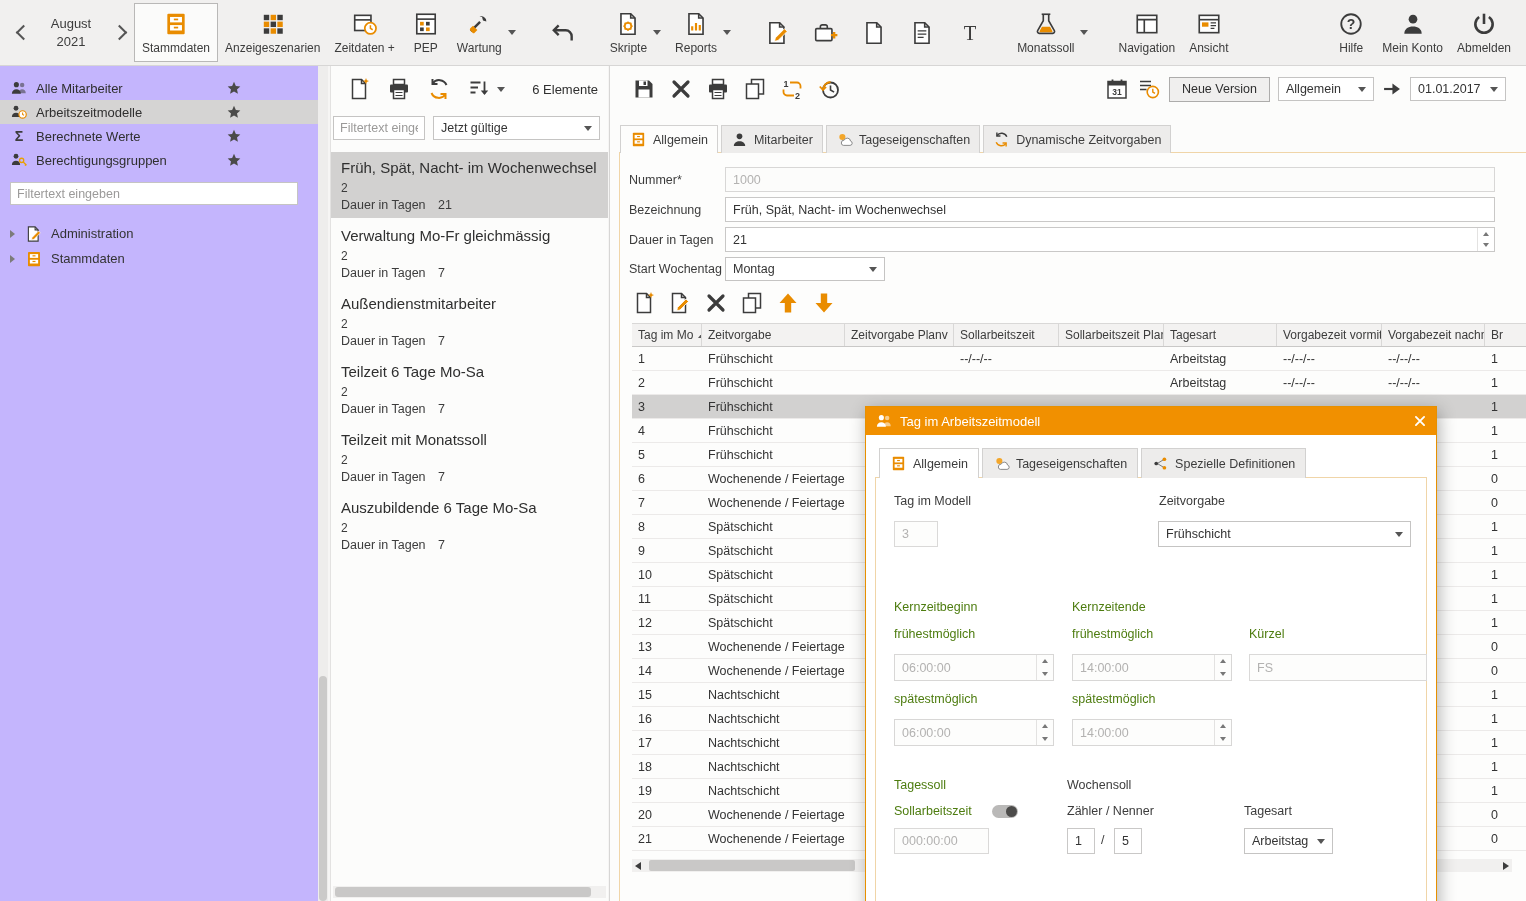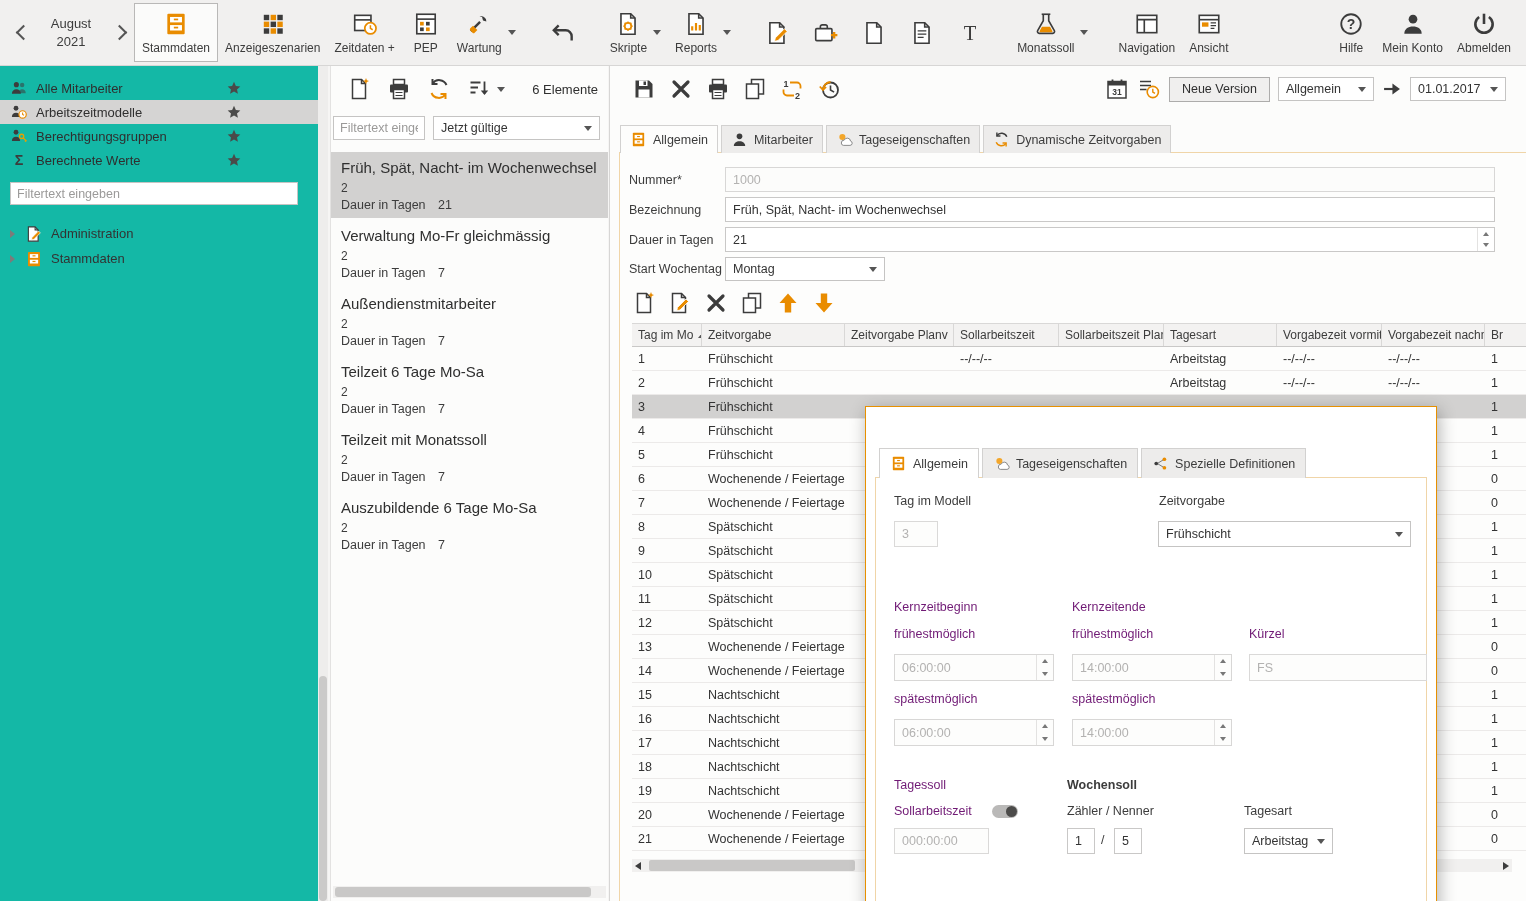--- a/index.html
+++ b/index.html
@@ -20,21 +20,21 @@
   .topbar-right{margin-left:auto}
   .ribbon-btn{display:flex;align-items:center;padding:0 7px;margin:3px 0;cursor:pointer}
   .ribbon-btn .stack{display:flex;flex-direction:column;align-items:center;gap:4px;min-width:34px}
   .ribbon-btn .lbl{font-size:12px;color:#3c3c3c;white-space:nowrap}
   .ribbon-btn .lbl:empty{display:none}
   .ribbon-btn.active{background:#fbfbfa;border:1px solid #b9b8b7}
   .ribbon-btn.gap{margin-left:16px}
   .drop-chev{margin-left:6px;border-left:4px solid transparent;border-right:4px solid transparent;border-top:5px solid #555;align-self:center}
 
   
-  .sidebar{position:absolute;top:66px;left:0;width:328px;bottom:0;background:#14b8a6}
+  .sidebar{position:absolute;top:66px;left:0;width:328px;bottom:0;background:#c4b5fd}
   .fav-list{padding-top:10px}
   .fav-item{position:relative;height:24px;display:flex;align-items:center;gap:8px;padding:0 10px;cursor:pointer}
   .fav-item.selected{background:#d5d4d3}
   .fav-item .lbl{font-size:13px;color:#2f2f2f}
   .fav-star{position:absolute;left:226px;top:4px;width:16px;height:16px;color:#4a4a49;cursor:pointer}
   .side-filter{margin:10px 0 0 10px;width:288px;height:23px;border:1px solid #c5c4c3;background:#fff;font:inherit;font-size:12.5px;padding:0 6px;color:#333;outline:none}
   .side-filter::placeholder{color:#9b9a99}
   .tree{margin-top:16px}
   .tree-item{height:25px;display:flex;align-items:center;gap:8px;padding:0 10px;cursor:pointer}
   .tree-arrow{border-left:5px solid #7c7b7a;border-top:4px solid transparent;border-bottom:4px solid transparent;margin-right:2px}
@@ -68,21 +68,21 @@
   .mt-icons{display:flex;gap:13px}
   .mt-right{margin-left:auto;display:flex;align-items:center;gap:8px}
   .btn{height:25px;border:1px solid #adacab;background:#f0efee;padding:0 12px;font:inherit;font-size:12.5px;display:flex;align-items:center;cursor:pointer;color:#2f2f2f}
   .tabs{position:absolute;top:59px;left:10px;display:flex;gap:3px;z-index:2;height:28px}
   .tab{height:28px;display:flex;align-items:center;gap:6px;padding:0 9px;font-size:12.5px;background:#edeceb;border:1px solid #d2d1d0;border-bottom:none;cursor:pointer;color:#3c3c3c;white-space:nowrap}
   .tab.active{background:#fdfdfc}
   .tab svg{width:17px;height:17px}
   .tab-content{position:absolute;top:86px;left:9px;right:0;bottom:0;border-top:1px solid #f0d5a8;border-left:1px solid #f0d5a8;background:#fdfdfc}
   .form{padding:14px 31px 0 9px;display:grid;grid-template-columns:96px 1fr;row-gap:5px;align-items:center}
   .flabel{font-size:12.5px;color:#3c3c3c;white-space:nowrap}
-  .flabel.gray{color:#701a75}
+  .flabel.gray{color:#4d7c0f}
   .field{height:25px;border:1px solid #c9c8c7;background:#fff;font:inherit;font-size:12.5px;padding:0 7px;width:100%;outline:none;color:#333}
   .field.disabled{color:#b3b2b1;background:#fcfcfb;border-color:#d8d7d6}
   .spin{position:relative;display:flex;align-items:center;border:1px solid #c9c8c7;background:#fff;height:25px}
   .spin input,.spin .val{border:none;outline:none;flex:1;font:inherit;font-size:12.5px;padding:0 7px;background:transparent;color:#333;display:flex;align-items:center;overflow:hidden;white-space:nowrap}
   .spin .arrows{width:17px;height:100%;display:flex;flex-direction:column;border-left:1px solid #e3e2e1}
   .spin .arrows span{flex:1;display:flex;align-items:center;justify-content:center}
   .up-t{border-left:3.5px solid transparent;border-right:3.5px solid transparent;border-bottom:4.5px solid #777;display:block}
   .down-t{border-left:3.5px solid transparent;border-right:3.5px solid transparent;border-top:4.5px solid #777;display:block}
   .spin.disabled .val{color:#b3b2b1}
   .spin.disabled{border-color:#d8d7d6;background:#fdfdfc}
@@ -567,33 +567,33 @@
             <use href="#clock-person-icon"></use>
           </svg>
         <span class="lbl">Arbeitszeitmodelle</span>
         <svg class="fav-star">
             <use href="#star-icon"></use>
           </svg>
       </div>
 
       <div class="fav-item">
         <svg class="icon t18">
-            <use href="#key-person-icon"></use>
-          </svg>
-        <span class="lbl">Berechtigungsgruppen</span>
+            <use href="#sigma-icon"></use>
+          </svg>
+        <span class="lbl">Berechnete Werte</span>
         <svg class="fav-star">
             <use href="#star-icon"></use>
           </svg>
       </div>
 
       <div class="fav-item">
         <svg class="icon t18">
-            <use href="#sigma-icon"></use>
-          </svg>
-        <span class="lbl">Berechnete Werte</span>
+            <use href="#key-person-icon"></use>
+          </svg>
+        <span class="lbl">Berechtigungsgruppen</span>
         <svg class="fav-star">
             <use href="#star-icon"></use>
           </svg>
       </div>
     </div>
   <input type="text" class="side-filter" placeholder="Filtertext eingeben" style="">
   <div class="tree">
 
       <div class="tree-item">
         <span class="tree-arrow"></span>
@@ -1133,20 +1133,29 @@
 
     <div class="tbl-hscroll">
       <span class="sb-arrow left"></span>
       <div class="thumb"></div>
       <span class="sb-arrow right"></span>
     </div>
   </div>
 </section>
 
 <div class="dialog">
+  <div class="dlg-title">
+    <svg class="icon t18" style="color:#fff">
+          <use href="#people-icon"></use>
+        </svg>
+    <span class="ttl">Tag im Arbeitszeitmodell</span>
+    <svg class="dlg-close">
+          <use href="#delete-icon"></use>
+        </svg>
+  </div>
 
   <div class="dlg-tabs">
 
       <div class="dlg-tab active">
         <svg class="t17">
             <use href="#cabinet-icon"></use>
           </svg>
         <span>Allgemein</span>
       </div>
 
@@ -1229,21 +1238,21 @@
             <span>
               <i class="up-t"></i>
             </span>
             <span>
               <i class="down-t"></i>
             </span>
           </span>
     </div>
 
     <span class="flabel gray" style="left:18px;top:300px">Tagessoll</span>
-    <span class="flabel" style="left:191px;top:300px;font-weight:bold">Wochensoll</span>
+    <span class="flabel" style="left:191px;top:300px;font-weight:normal">Wochensoll</span>
 
     <span class="flabel gray" style="left:18px;top:326px">Sollarbeitszeit</span>
     <span class="toggle" style="left:116px;top:327px"></span>
     <span class="flabel" style="left:191px;top:326px">Zähler / Nenner</span>
     <span class="flabel" style="left:368px;top:326px">Tagesart</span>
 
     <div class="dfield disabled" style="left:18px;top:350px;width:95px">
           <span>000:00:00</span>
         </div>
     <div class="dfield" style="left:191px;top:350px;width:28px">

